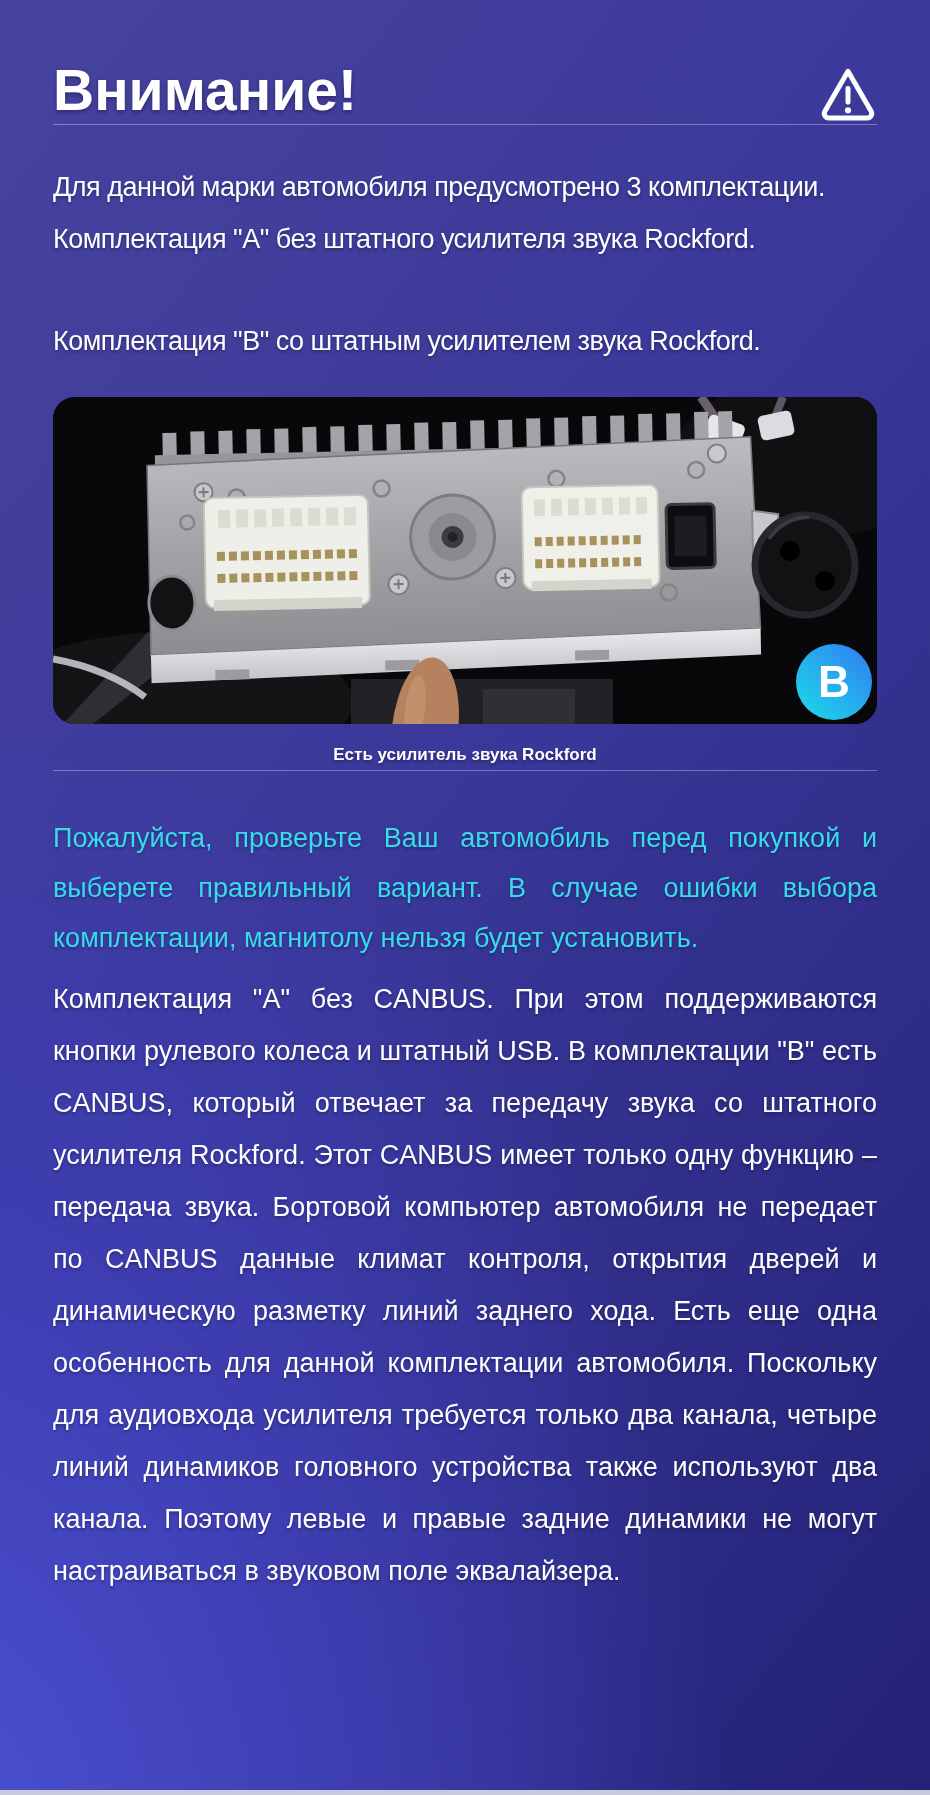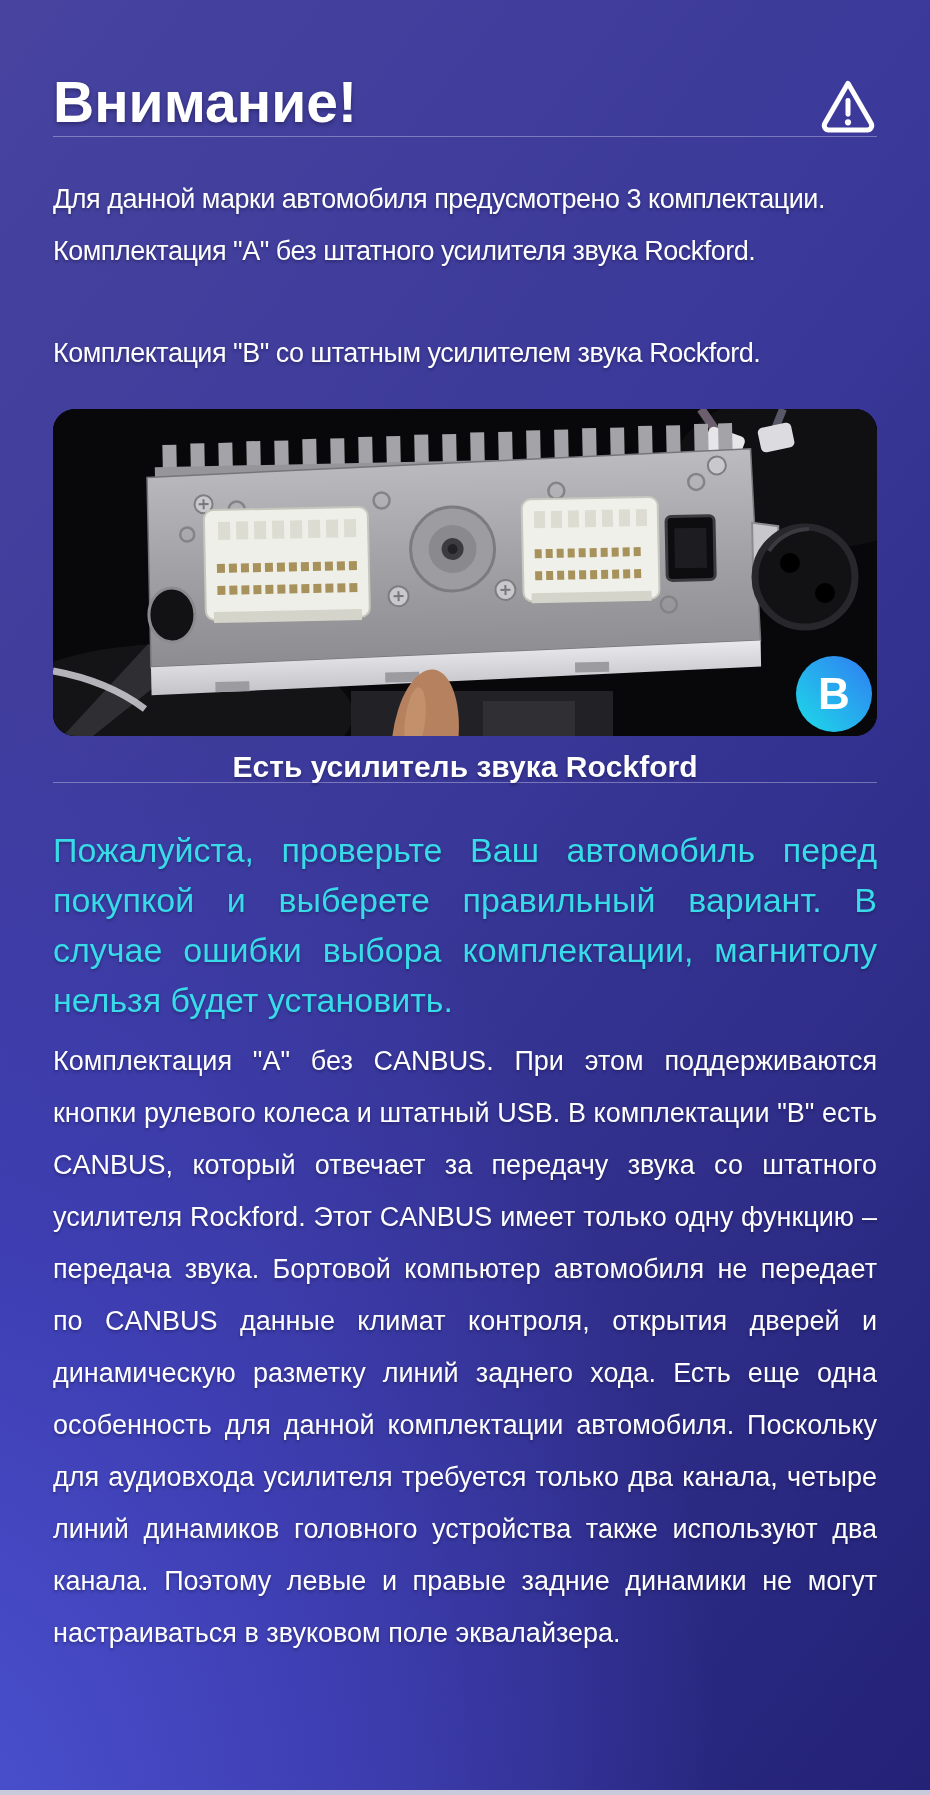--- a/index.html
+++ b/index.html
@@ -7,21 +7,21 @@
   body {
     width: 930px; height: 1795px;
     overflow: hidden;
     position: relative;
     font-family: "Liberation Sans", sans-serif;
     color: #ffffff;
     background:
       radial-gradient(120% 95% at -8% 105%, #4b52d2 0%, #3e3eb2 38%, rgba(46,45,150,0) 72%),
       linear-gradient(128deg, #47439f 0%, #3a3899 45%, #232277 100%);
   }
-  .content { padding: 16px 53px; position: relative; }
+  .content { padding: 4px 53px; position: relative; }
 
   header {
     display: flex; justify-content: space-between; align-items: center;
     padding-top: 52px;
   }
   h1 {
     margin: 0;
     font-size: 57px; font-weight: bold; line-height: 1.1;
     letter-spacing: 0;
     text-shadow: 0 2px 4px rgba(8,8,40,.4);
@@ -52,28 +52,28 @@
     position: absolute; right: 5px; bottom: 4px;
     width: 76px; height: 76px; border-radius: 50%;
     background: linear-gradient(225deg, #2f81f2 5%, #1fd2e9 90%);
     display: flex; align-items: center; justify-content: center;
     font-size: 44px; font-weight: bold; color: #fff;
     text-shadow: none;
   }
   figcaption {
     margin-top: 16px;
     text-align: center;
-    font-size: 30px; font-weight: bold; line-height: 30px;
+    font-size: 17px; font-weight: bold; line-height: 30px;
     text-shadow: 0 2px 3px rgba(8,8,40,.35);
   }
 
   .notice {
     margin-top: 42px;
     color: #38dbe8;
-    font-size: 34px; line-height: 50px;
+    font-size: 27px; line-height: 50px;
     text-align: justify;
     text-shadow: 0 2px 3px rgba(8,8,40,.3);
   }
   .details {
     margin-top: 10px;
     font-size: 27px; line-height: 52px;
     text-align: justify;
   }
 
   .bottom-strip {

